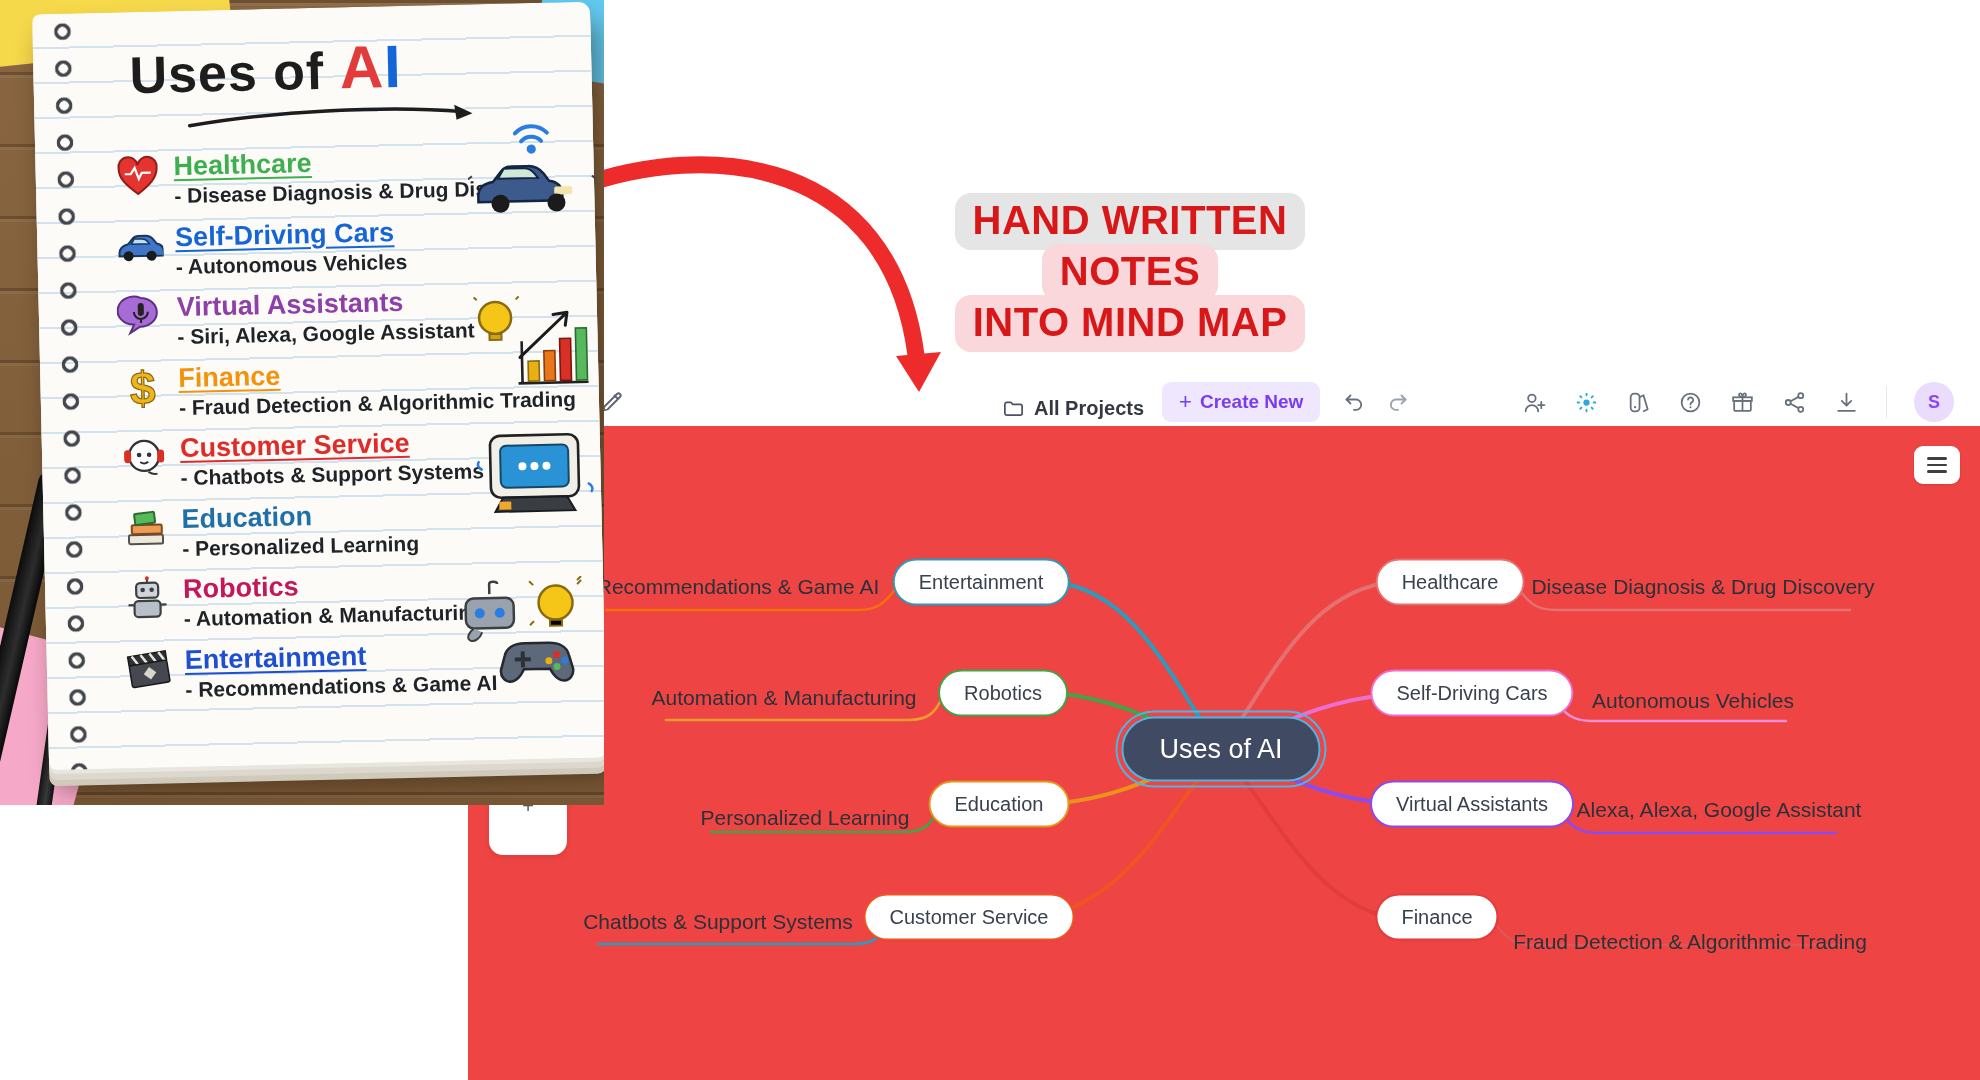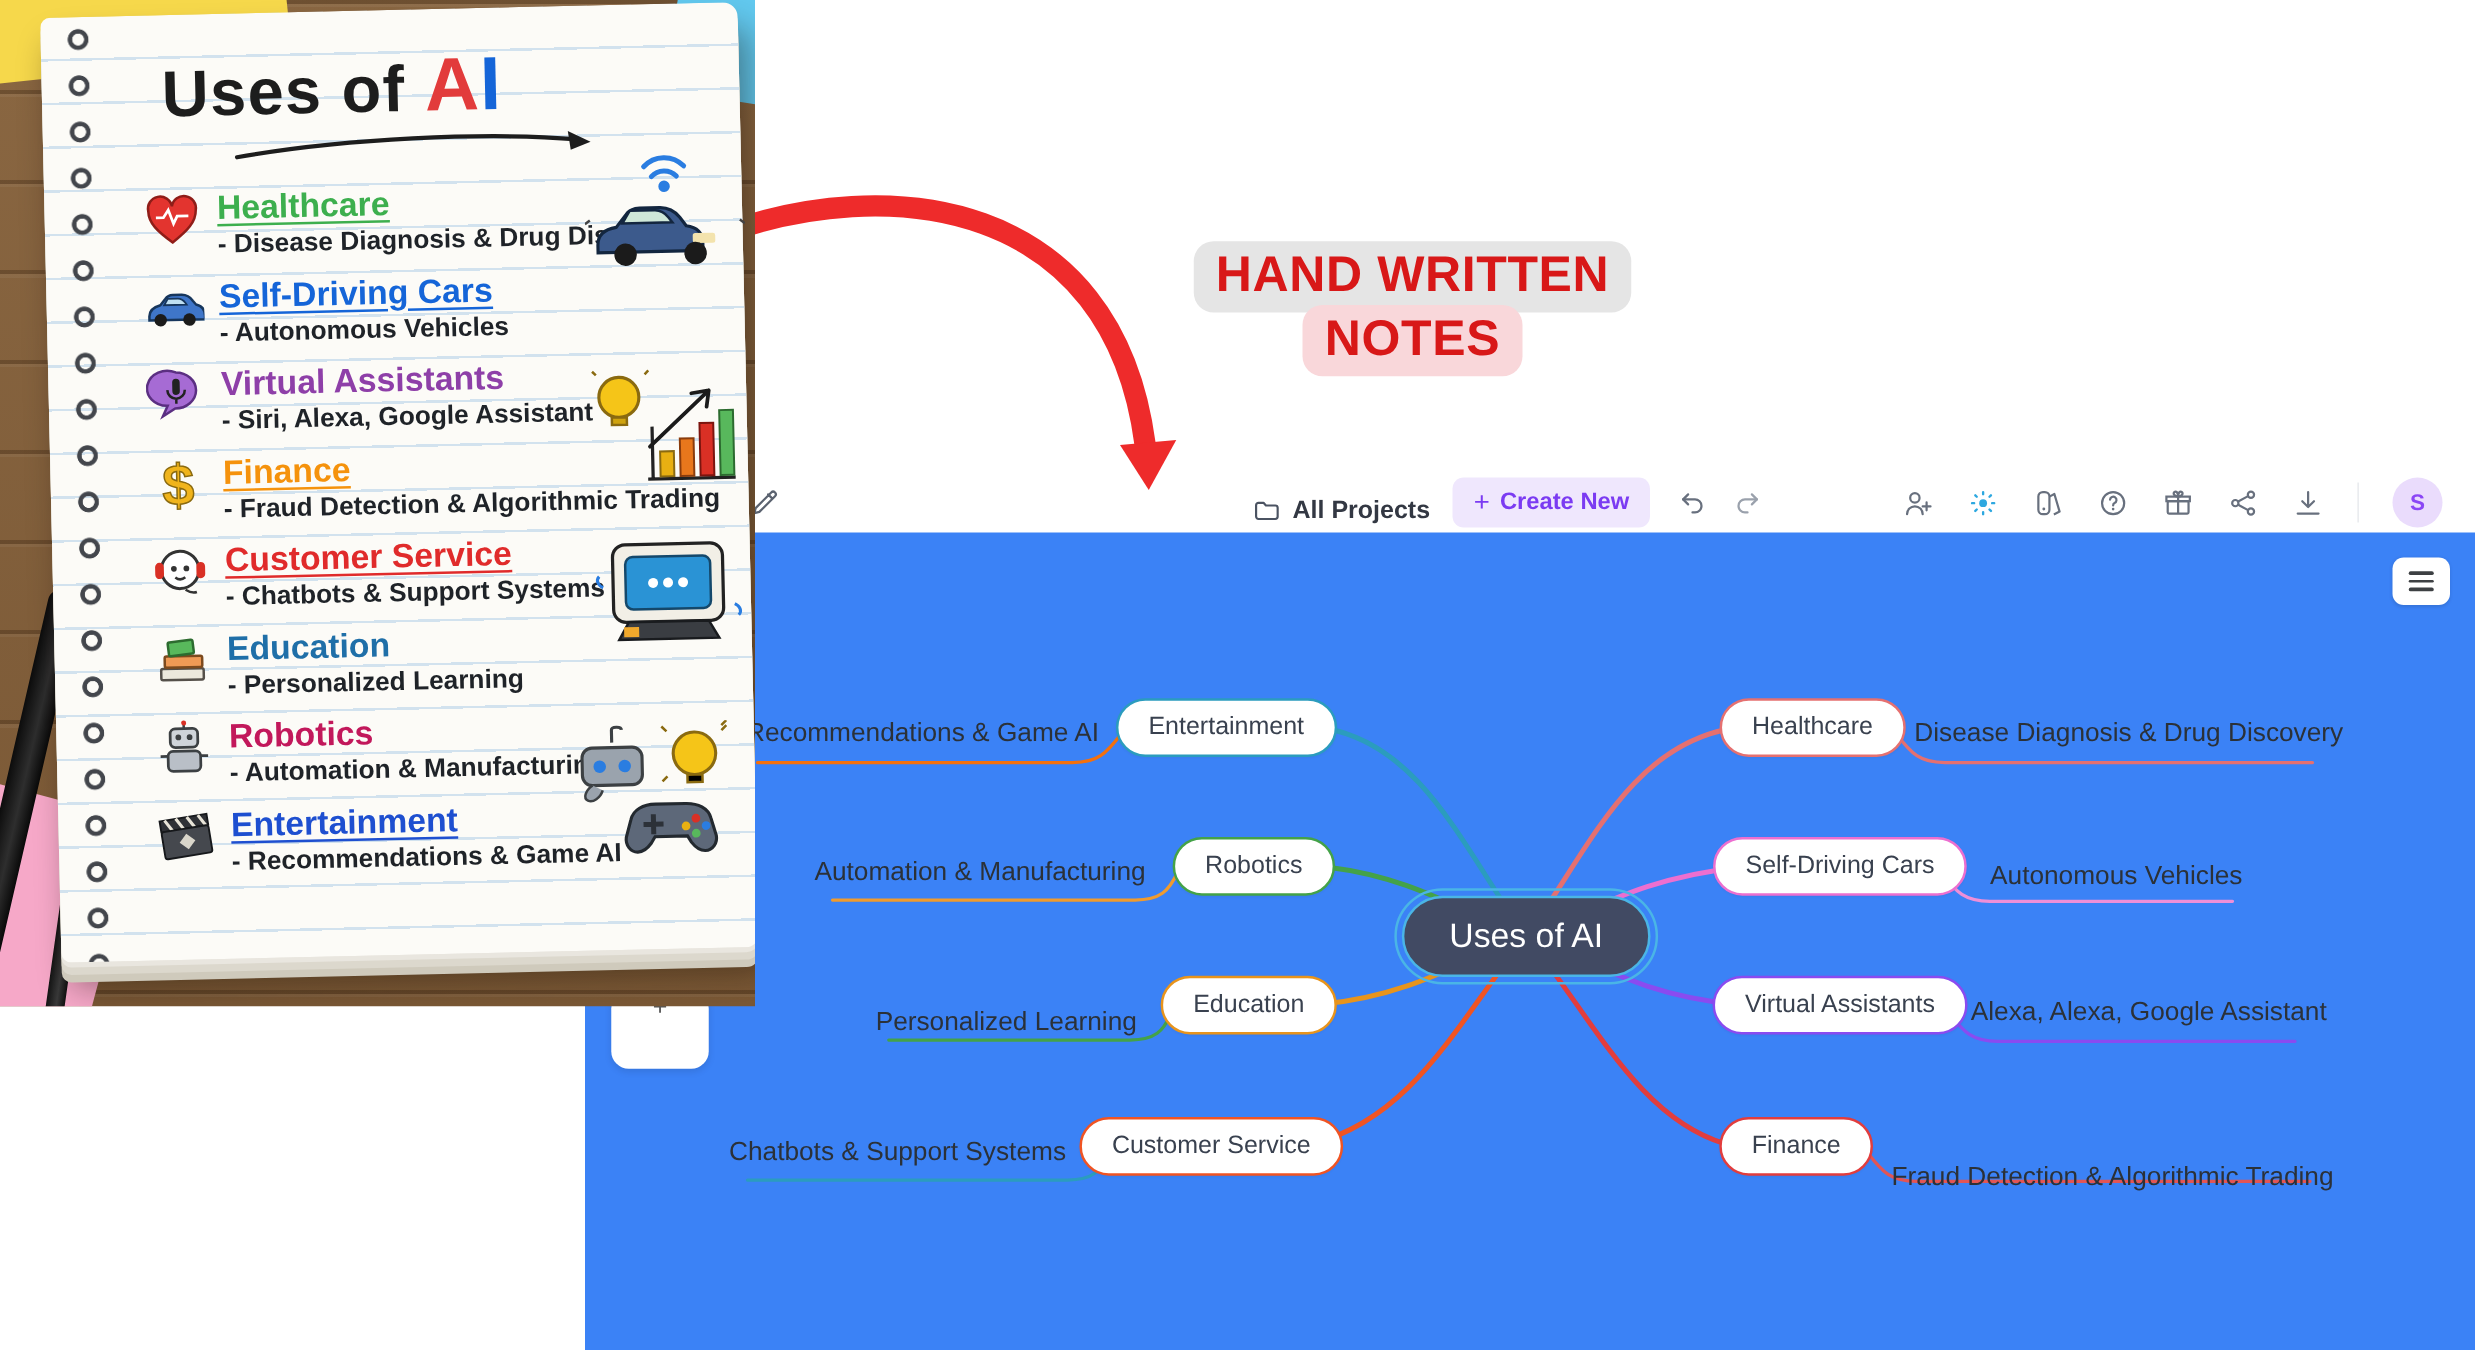--- a/index.html
+++ b/index.html
@@ -73,21 +73,21 @@
   .nb-item{display:flex;align-items:flex-start;gap:12px;}
   .nb-icon{flex:0 0 48px;}
   .nb-label{font-size:27px;font-weight:bold;line-height:30px;}
   .nb-label.u{text-decoration:underline;text-underline-offset:4px;}
   .nb-detail{font-size:21px;color:#1f2328;margin-top:3px;font-weight:bold;}
   .doodle{position:absolute;}
 </style>
 </head>
 <body>
 
-<div class="canvas" style="background-color: #3b82f6; text-decoration: underline;">
+<div class="canvas" style="background-color: #ef4444; text-decoration: underline;">
   <svg class="map-links" viewBox="0 0 1512 654">
 
     <path class="core" d="M753 323 C705 258 672 172 594 157" style="stroke: rgb(43, 156, 190);"></path>
     <path class="core" d="M753 323 C702 304 662 276 596 268" style="stroke: rgb(68, 162, 72);"></path>
     <path class="core" d="M753 323 C702 342 662 370 592 377" style="stroke: rgb(232, 148, 28);"></path>
     <path class="core" d="M753 323 C700 388 664 468 582 489" style="stroke: rgb(240, 84, 35);"></path>
     <path class="core" d="M753 323 C801 258 834 172 916 157" style="stroke: rgb(229, 112, 112);"></path>
     <path class="core" d="M753 323 C804 304 844 276 924 268" style="stroke: rgb(236, 111, 208);"></path>
     <path class="core" d="M753 323 C804 342 844 370 918 377" style="stroke: rgb(138, 75, 240);"></path>
     <path class="core" d="M753 323 C806 388 842 468 912 489" style="stroke: rgb(226, 61, 61);"></path>
@@ -196,20 +196,21 @@
   </svg>
   <span class="tb-div"></span>
   <div class="avatar">
     <span>S</span>
   </div>
 </div>
 
 <div class="banner">
   <div class="pill" style="color: rgb(216, 24, 24); background-color: #e5e5e5;">HAND WRITTEN</div>
   <div class="pill" style="color: rgb(216, 24, 24); background-color: rgb(249, 215, 218);">NOTES</div>
+  <div class="pill" style="color: rgb(216, 24, 24); background-color: rgb(249, 215, 218);">INTO MIND MAP</div>
 </div>
 
 <svg class="big-arrow" width="400" height="260" viewBox="0 0 400 260">
   <path d="M15 38 C150 -12 330 8 356 205" fill="none" stroke="#ee2b2b" stroke-width="17" stroke-linecap="round"></path>
   <polygon points="359,242 336,206 381,202" fill="#ee2b2b"></polygon>
 </svg>
 
 <div class="plus-btn">
   <span style="position:relative;top:4px;">+</span>
 </div>

